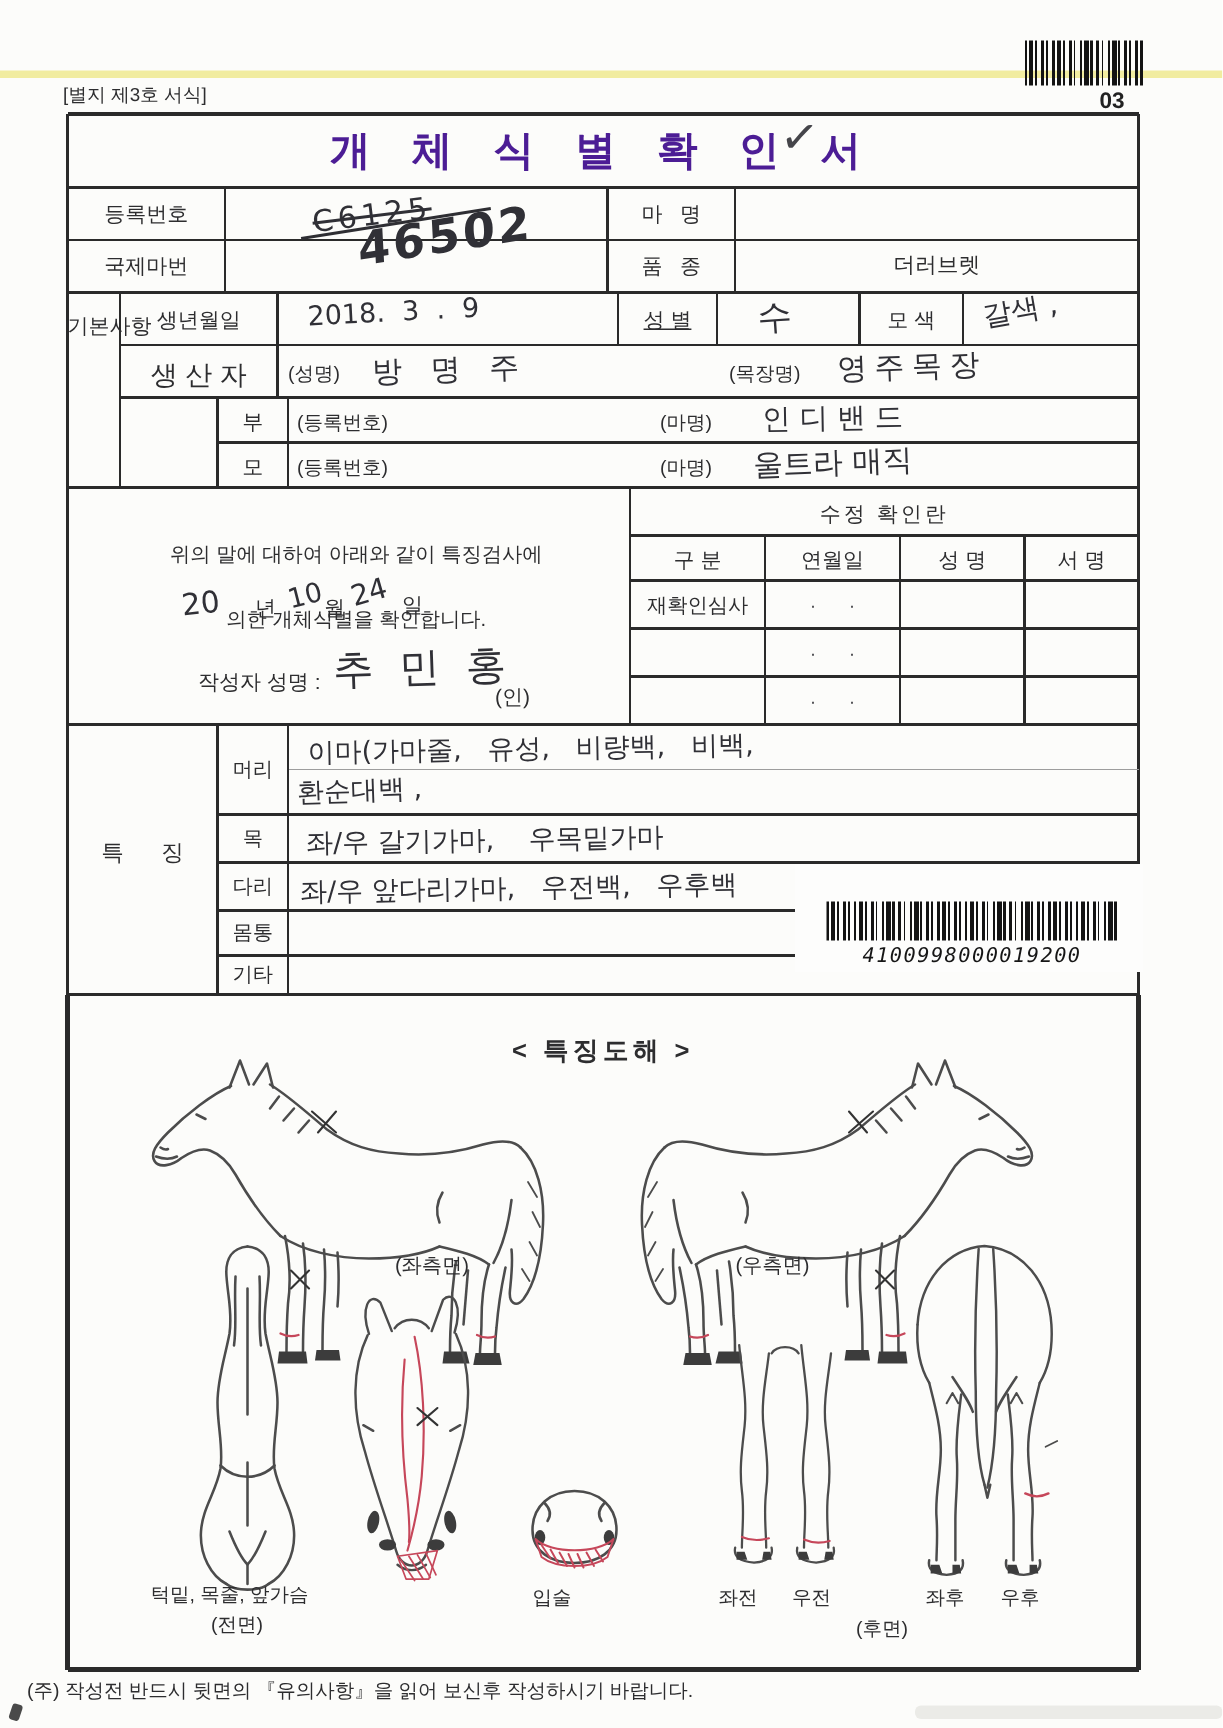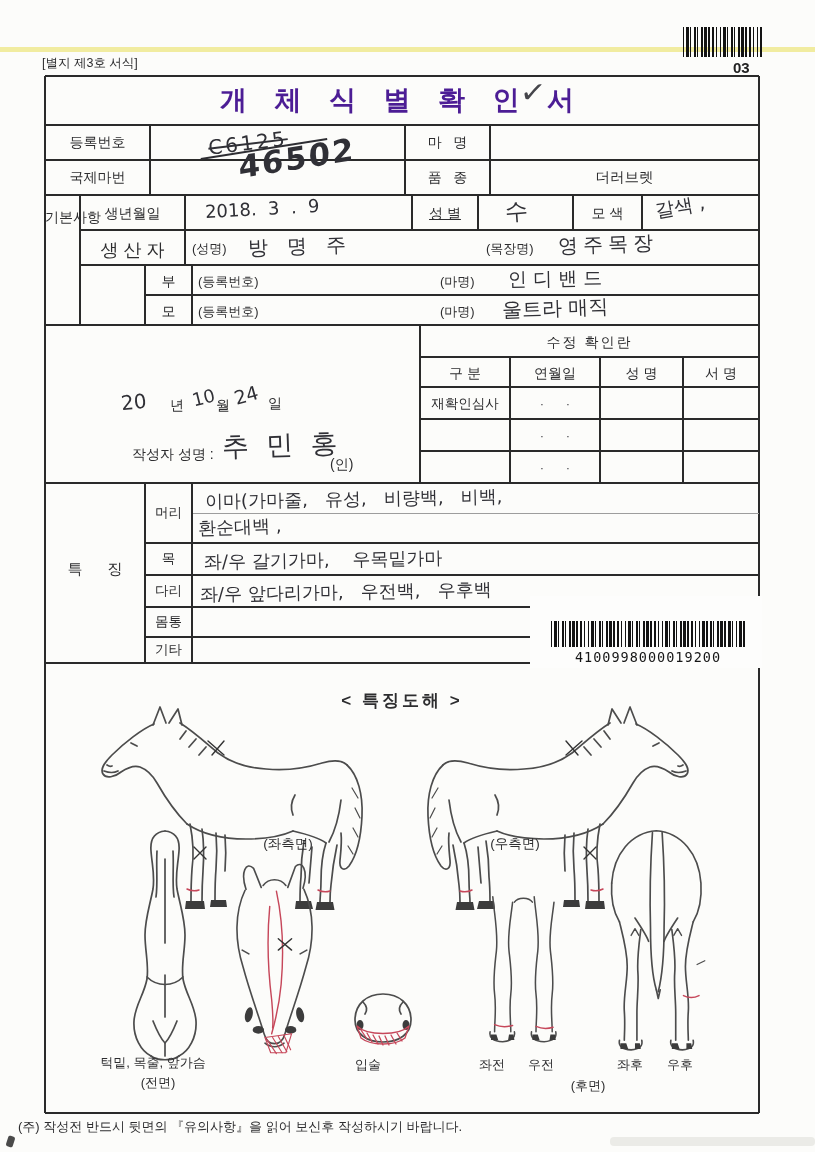--- a/index.html
+++ b/index.html
@@ -102,20 +102,24 @@
   <div class="hw" style="left:558px;top:231px;font-size:20px;letter-spacing:5px;transform:rotate(-2deg);">영주목장</div>
   <div class="t c" style="left:145px;top:273px;width:47px;font-size:14px;">부</div>
   <div class="t" style="left:198px;top:274px;font-size:13px;">(등록번호)</div>
   <div class="t" style="left:440px;top:274px;font-size:13px;">(마명)</div>
   <div class="hw" style="left:508px;top:266px;font-size:19px;transform:rotate(-1deg);">인 디 밴 드</div>
   <div class="t c" style="left:145px;top:303px;width:47px;font-size:14px;">모</div>
   <div class="t" style="left:198px;top:304px;font-size:13px;">(등록번호)</div>
   <div class="t" style="left:440px;top:304px;font-size:13px;">(마명)</div>
   <div class="hw" style="left:502px;top:295px;font-size:20px;transform:rotate(-2deg);">울트라 매직</div>
 
+  <div class="t c" style="left:52px;top:337px;width:356px;font-size:13.5px;line-height:1.6;">
+    <span>위의 말에 대하여 아래와 같이 특징검사에</span><br>
+    <span>의한 개체식별을 확인합니다.</span>
+  </div>
   <div class="hw" style="left:121px;top:390px;font-size:20px;transform:rotate(-6deg);">20</div>
   <div class="t" style="left:170px;top:397px;font-size:14px;">년</div>
   <div class="hw" style="left:192px;top:387px;font-size:18px;transform:rotate(-14deg);">10</div>
   <div class="t" style="left:216px;top:397px;font-size:14px;">월</div>
   <div class="hw" style="left:234px;top:384px;font-size:19px;transform:rotate(-16deg);">24</div>
   <div class="t" style="left:268px;top:395px;font-size:14px;">일</div>
   <div class="t" style="left:104px;top:446px;font-size:14px;margin-left:28px;">작성자 성명 :</div>
   <div class="hw" style="left:222px;top:427px;font-size:27px;transform:rotate(-2deg);">추  민  홍</div>
   <div class="t" style="left:330px;top:456px;font-size:14px;">(인)</div>
 
@@ -135,21 +139,21 @@
   <div class="t c" style="left:145px;top:505px;width:47px;font-size:13.5px;">머리</div>
   <div class="t c" style="left:145px;top:551px;width:47px;font-size:13.5px;">목</div>
   <div class="t c" style="left:145px;top:583px;width:47px;font-size:13.5px;">다리</div>
   <div class="t c" style="left:145px;top:614px;width:47px;font-size:13.5px;">몸통</div>
   <div class="t c" style="left:145px;top:642px;width:47px;font-size:13.5px;">기타</div>
   <div class="hw" style="left:205px;top:487px;font-size:18px;transform:rotate(-1deg);">이마(가마줄,   유성,   비량백,   비백,</div>
   <div class="hw" style="left:198px;top:515px;font-size:18px;transform:rotate(-2deg);">환순대백 ,</div>
   <div class="hw" style="left:204px;top:548px;font-size:18px;transform:rotate(-1deg);">좌/우 갈기가마,    우목밑가마</div>
   <div class="hw" style="left:200px;top:580px;font-size:18px;transform:rotate(-1deg);">좌/우 앞다리가마,   우전백,   우후백</div>
 
-  <div style="position:absolute;left:530px;top:596px;width:232px;height:72px;background:#fdfdfc;">
+  <div style="position:absolute;left:530px;top:576px;width:232px;height:72px;background:#fdfdfc;font-style:italic;">
     <div class="barcode" style="position:absolute;left:21px;top:25px;width:195px;height:26px;"></div>
     <div class="t c" style="left:10px;top:53px;width:216px;font-size:13.5px;font-family:'DejaVu Sans Mono',monospace;letter-spacing:1px;color:#161616;">4100998000019200</div>
   </div>
 
   <div class="t c" style="left:45px;top:691px;width:714px;font-size:17px;font-weight:bold;letter-spacing:3px;">&lt; 특징도해 &gt;</div>
 
   <svg width="716" height="450" viewBox="0 0 716 450" style="position:absolute;left:45px;top:663px;" fill="none" stroke="#4c4c4c" stroke-width="1.7" stroke-linecap="round" stroke-linejoin="round">
     <defs>
       <g id="hsA">
         <path d="M63 22 L70 4 L76 20"></path>

